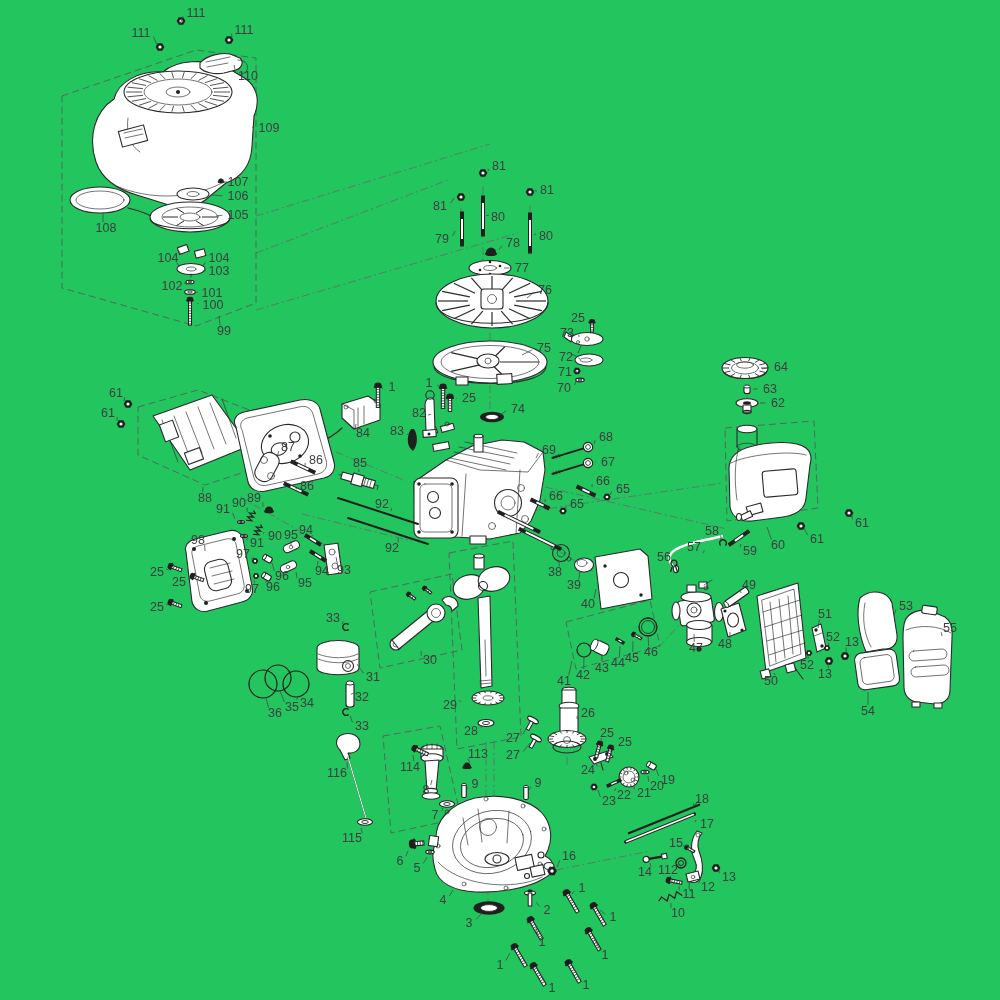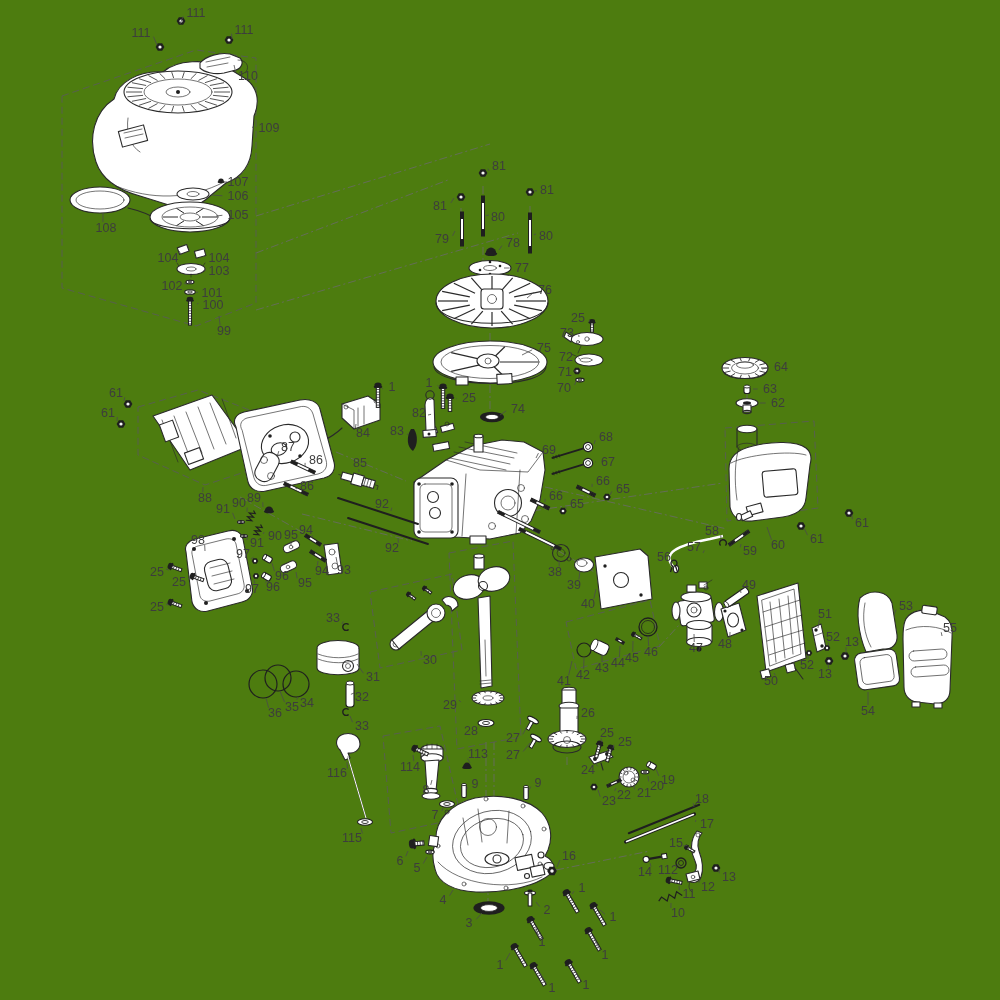--- a/index.html
+++ b/index.html
@@ -1,16 +1,16 @@
 <!DOCTYPE html>
 <html><head>
 <meta charset="utf-8">
 <style>
   html,body{margin:0;padding:0;background:#fff;}
-  .canvas-wrap{position:relative;width:1000px;height:1000px;background:#4d7c0f;
+  .canvas-wrap{position:relative;width:1000px;height:1000px;background:#22c55e;
     font-family:"Liberation Sans",sans-serif;overflow:hidden;}
   svg{position:absolute;left:0;top:0;}
   .p  {fill:#ffffff;stroke:#2a2a2a;stroke-width:1.1;stroke-linejoin:round;}
   .ln {fill:none;stroke:#2a2a2a;stroke-width:1.1;stroke-linecap:round;}
   .thin{stroke-width:0.65;}
   .dk {fill:#1f1f1f;stroke:none;}
   .box{fill:none;stroke:#5a5a5a;stroke-width:0.85;stroke-dasharray:7 4;}
   .cl {fill:none;stroke:#6a6a6a;stroke-width:0.8;stroke-dasharray:8 3 2 3;}
   .callout-text{fill:#3d3d3d;font-size:12.5px;font-family:"Liberation Sans",sans-serif;}
   .leader{stroke:#4a4a4a;stroke-width:0.8;fill:none;}

